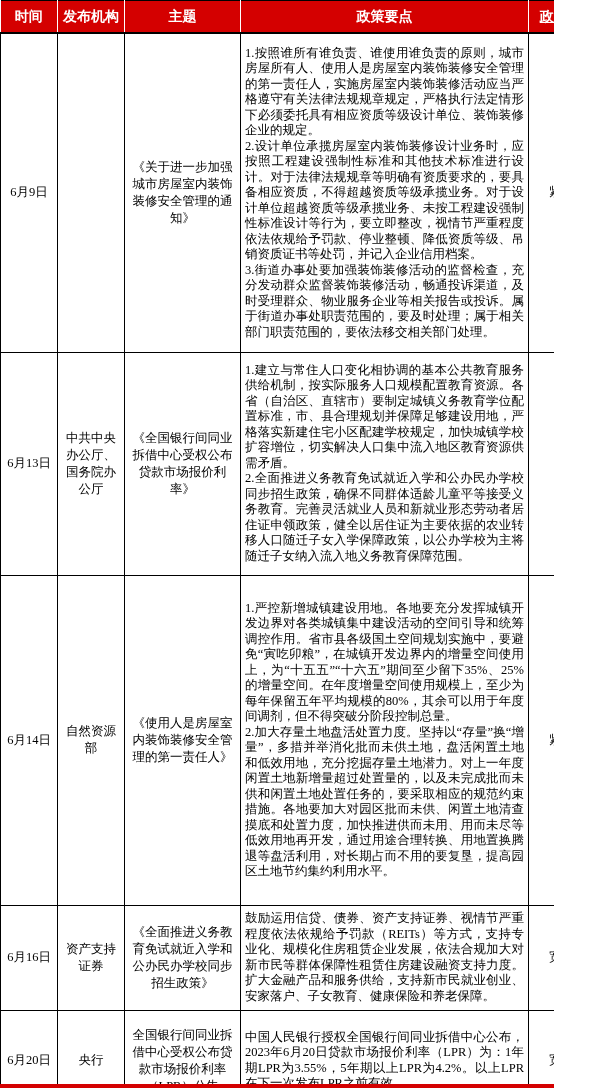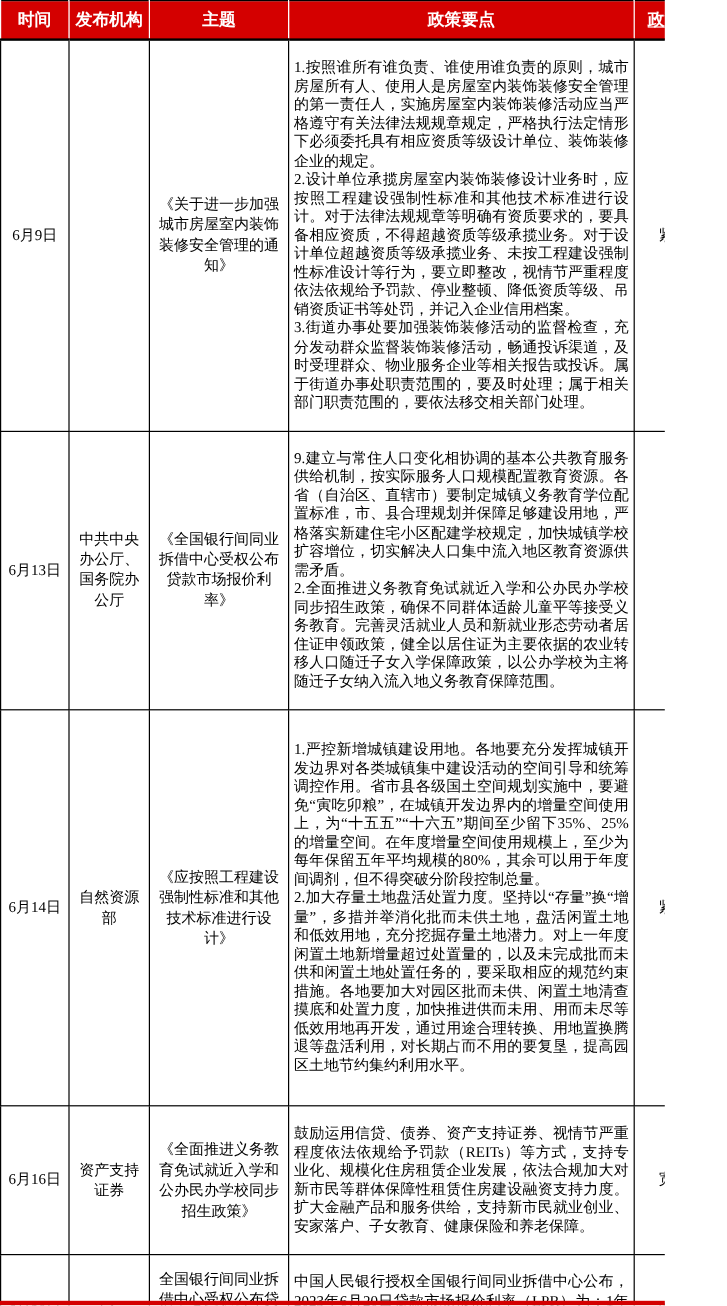--- a/index.html
+++ b/index.html
@@ -35,33 +35,33 @@
     border-bottom: 2px solid #000000;
     padding: 0 2px;
     text-align: center;
   }
   thead th:first-child { border-left: none; }
   thead th:last-child { border-right: none; text-decoration: underline; }
   tbody td {
     border: 1px solid #000000;
     vertical-align: middle;
     font-size: 12.5px;
-    padding: 2px 3px;
+    padding: 16px 3px;
     box-sizing: border-box;
   }
   tbody td.c-date, tbody td.c-agency, tbody td.c-topic, tbody td.c-tone {
     text-align: center;
     line-height: 17px;
   }
   tbody td.c-points {
     text-align: justify;
     line-height: 15.5px;
     white-space: pre-line;
     vertical-align: middle;
-    padding: 15px 4px;
+    padding: 3px 4px;
   }
   tbody tr:nth-child(1) { height: 319px; }
   tbody tr:nth-child(2) { height: 223px; }
   tbody tr:nth-child(3) { height: 330px; }
   tbody tr:nth-child(4) { height: 105px; }
   tbody tr:nth-child(5) { height: 58px; }
   .source-note {
     margin: 3px 2px 0 2px;
     font-size: 11.5px;
     font-weight: bold;
@@ -106,28 +106,28 @@
     <td class="c-topic">《关于进一步加强城市房屋室内装饰装修安全管理的通知》</td>
     <td class="c-points">1.按照谁所有谁负责、谁使用谁负责的原则，城市房屋所有人、使用人是房屋室内装饰装修安全管理的第一责任人，实施房屋室内装饰装修活动应当严格遵守有关法律法规规章规定，严格执行法定情形下必须委托具有相应资质等级设计单位、装饰装修企业的规定。
 2.设计单位承揽房屋室内装饰装修设计业务时，应按照工程建设强制性标准和其他技术标准进行设计。对于法律法规规章等明确有资质要求的，要具备相应资质，不得超越资质等级承揽业务。对于设计单位超越资质等级承揽业务、未按工程建设强制性标准设计等行为，要立即整改，视情节严重程度依法依规给予罚款、停业整顿、降低资质等级、吊销资质证书等处罚，并记入企业信用档案。
 3.街道办事处要加强装饰装修活动的监督检查，充分发动群众监督装饰装修活动，畅通投诉渠道，及时受理群众、物业服务企业等相关报告或投诉。属于街道办事处职责范围的，要及时处理；属于相关部门职责范围的，要依法移交相关部门处理。</td>
     <td class="c-tone">紧缩性</td>
   </tr>
         <tr>
     <td class="c-date">6月13日</td>
     <td class="c-agency">中共中央办公厅、国务院办公厅</td>
     <td class="c-topic">《全国银行间同业拆借中心受权公布贷款市场报价利率》</td>
-    <td class="c-points">9.建立与常住人口变化相协调的基本公共教育服务供给机制，按实际服务人口规模配置教育资源。各省（自治区、直辖市）要制定城镇义务教育学位配置标准，市、县合理规划并保障足够建设用地，严格落实新建住宅小区配建学校规定，加快城镇学校扩容增位，切实解决人口集中流入地区教育资源供需矛盾。
+    <td class="c-points">1.建立与常住人口变化相协调的基本公共教育服务供给机制，按实际服务人口规模配置教育资源。各省（自治区、直辖市）要制定城镇义务教育学位配置标准，市、县合理规划并保障足够建设用地，严格落实新建住宅小区配建学校规定，加快城镇学校扩容增位，切实解决人口集中流入地区教育资源供需矛盾。
 2.全面推进义务教育免试就近入学和公办民办学校同步招生政策，确保不同群体适龄儿童平等接受义务教育。完善灵活就业人员和新就业形态劳动者居住证申领政策，健全以居住证为主要依据的农业转移人口随迁子女入学保障政策，以公办学校为主将随迁子女纳入流入地义务教育保障范围。</td>
     <td class="c-tone">中性</td>
   </tr>
         <tr>
     <td class="c-date">6月14日</td>
     <td class="c-agency">自然资源部</td>
-    <td class="c-topic">《应按照工程建设强制性标准和其他技术标准进行设计》</td>
+    <td class="c-topic">《使用人是房屋室内装饰装修安全管理的第一责任人》</td>
     <td class="c-points">1.严控新增城镇建设用地。各地要充分发挥城镇开发边界对各类城镇集中建设活动的空间引导和统筹调控作用。省市县各级国土空间规划实施中，要避免“寅吃卯粮”，在城镇开发边界内的增量空间使用上，为“十五五”“十六五”期间至少留下35%、25%的增量空间。在年度增量空间使用规模上，至少为每年保留五年平均规模的80%，其余可以用于年度间调剂，但不得突破分阶段控制总量。
 2.加大存量土地盘活处置力度。坚持以“存量”换“增量”，多措并举消化批而未供土地，盘活闲置土地和低效用地，充分挖掘存量土地潜力。对上一年度闲置土地新增量超过处置量的，以及未完成批而未供和闲置土地处置任务的，要采取相应的规范约束措施。各地要加大对园区批而未供、闲置土地清查摸底和处置力度，加快推进供而未用、用而未尽等低效用地再开发，通过用途合理转换、用地置换腾退等盘活利用，对长期占而不用的要复垦，提高园区土地节约集约利用水平。</td>
     <td class="c-tone">紧缩性</td>
   </tr>
         <tr>
     <td class="c-date">6月16日</td>
     <td class="c-agency">资产支持证券</td>
     <td class="c-topic">《全面推进义务教育免试就近入学和公办民办学校同步招生政策》</td>
     <td class="c-points">鼓励运用信贷、债券、资产支持证券、视情节严重程度依法依规给予罚款（REITs）等方式，支持专业化、规模化住房租赁企业发展，依法合规加大对新市民等群体保障性租赁住房建设融资支持力度。扩大金融产品和服务供给，支持新市民就业创业、安家落户、子女教育、健康保险和养老保障。</td>
     <td class="c-tone">宽松性</td>

